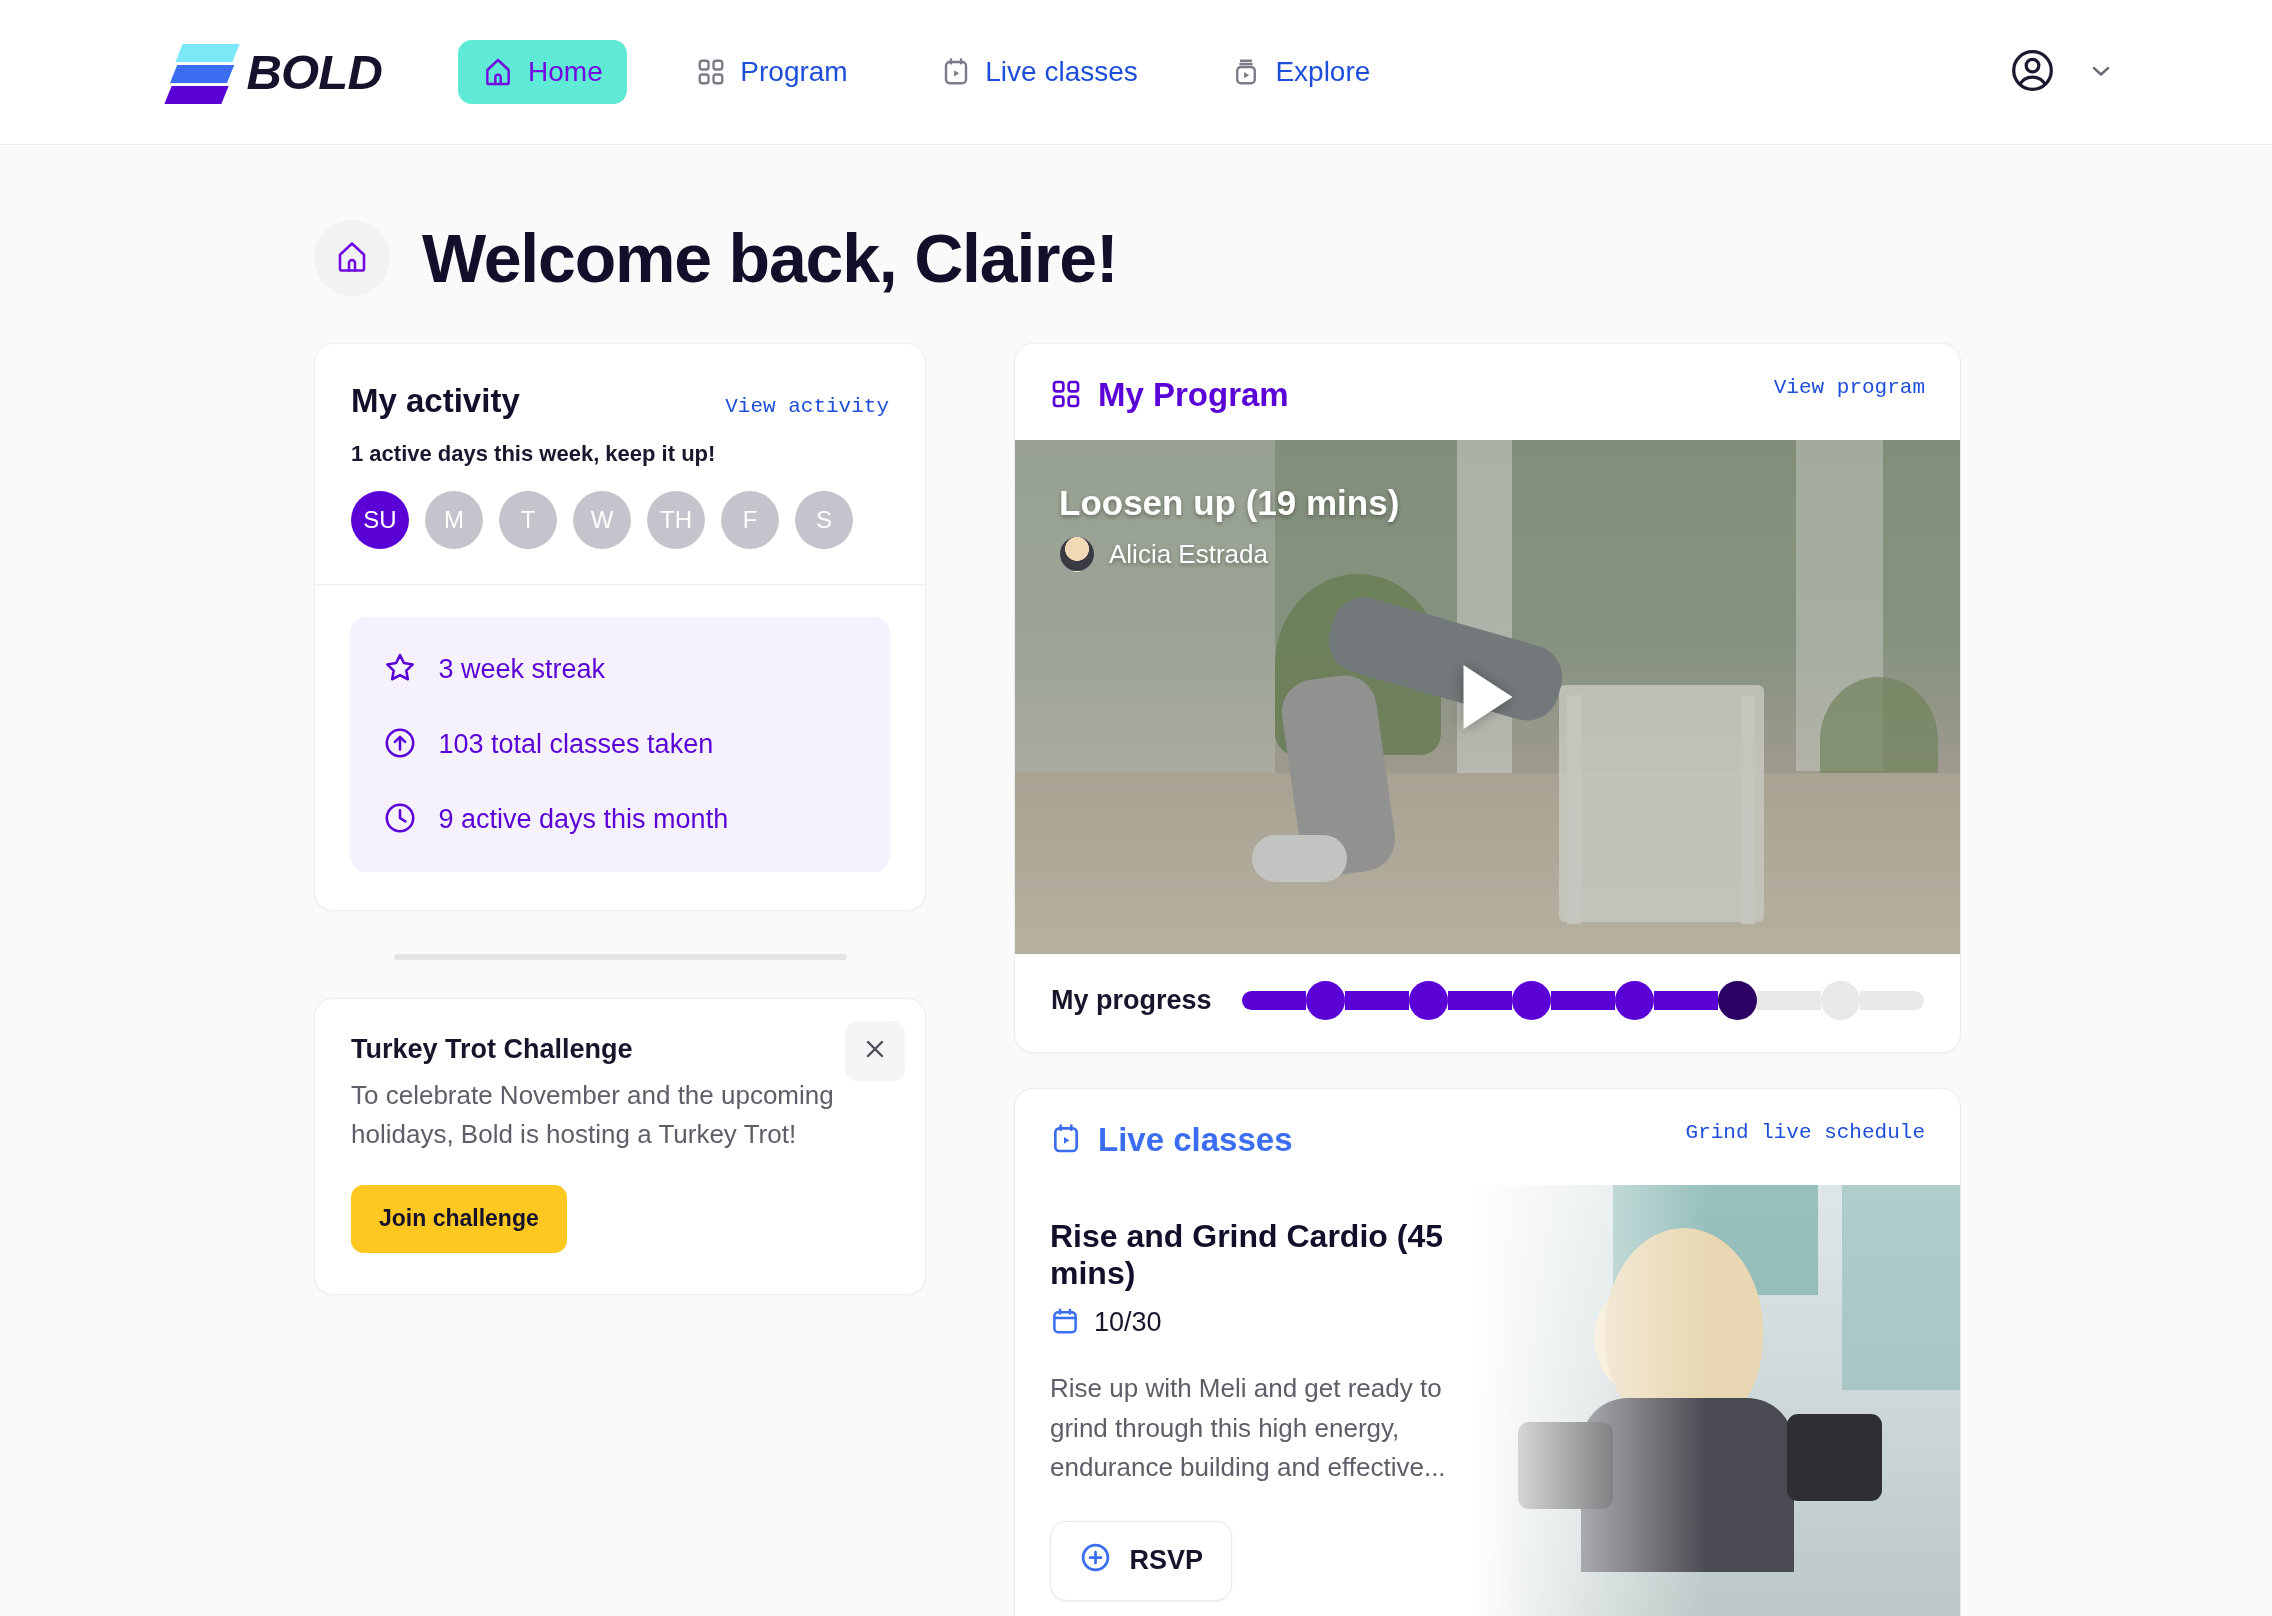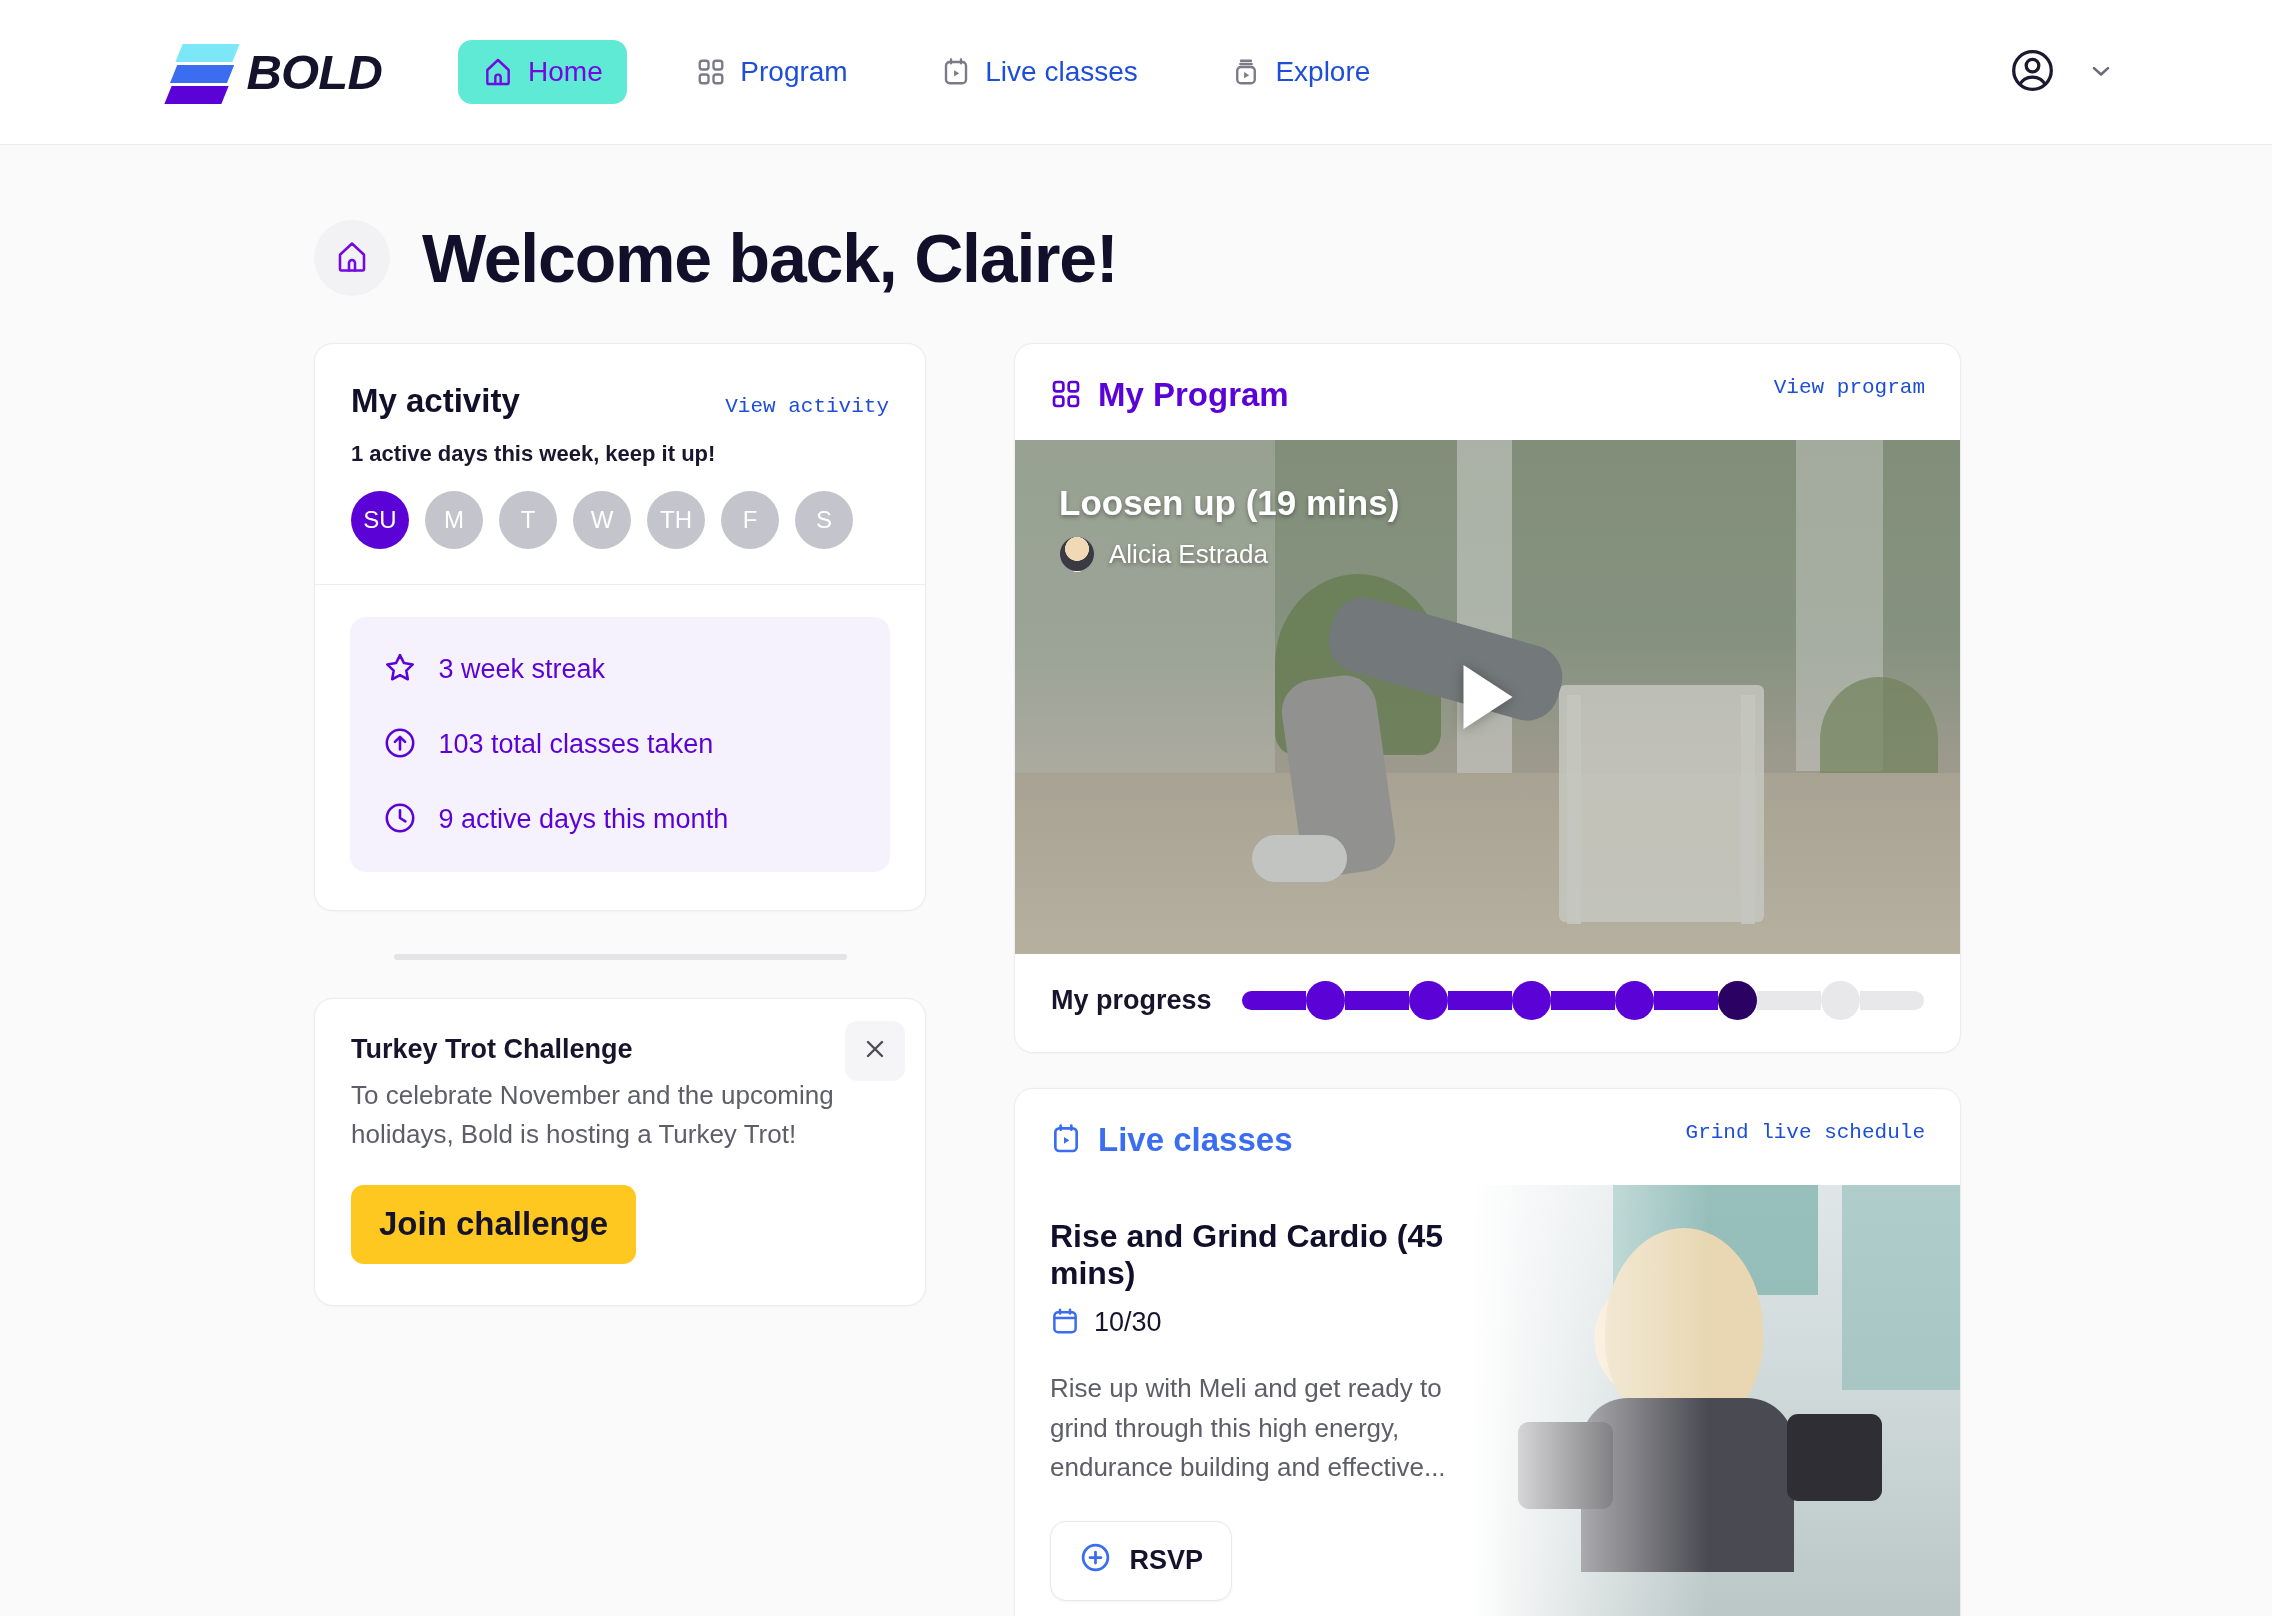--- a/index.html
+++ b/index.html
@@ -114,21 +114,21 @@
   .trot-body { font-size: 26px; line-height: 1.52; color: #5e5e68; margin-top: 11px; max-width: 505px; }
   .close-btn {
     position: absolute; top: 22px; right: 20.5px;
     width: 60px; height: 60px; border-radius: 12.6px;
     background: #f5f5f7; display: flex; align-items: center; justify-content: center;
     cursor: pointer;
   }
   .join-btn {
     margin-top: 30px; display: inline-flex; align-items: center; justify-content: center;
     background: #ffc821; border: none; border-radius: 12.6px;
-    padding: 20.5px 28px; font-size: 33px; font-weight: 700; color: #15122b;
+    padding: 20.5px 28px; font-size: 23px; font-weight: 700; color: #15122b;
     font-family: "Liberation Sans", sans-serif; cursor: pointer;
   }
 
   
   .card-head {
     display: flex; align-items: flex-start; justify-content: space-between;
     padding: 32px 35px 26px 35px;
   }
   .card-head-left { display: flex; align-items: center; gap: 16px; }
   .card-head-title { font-size: 33px; font-weight: 700; }

